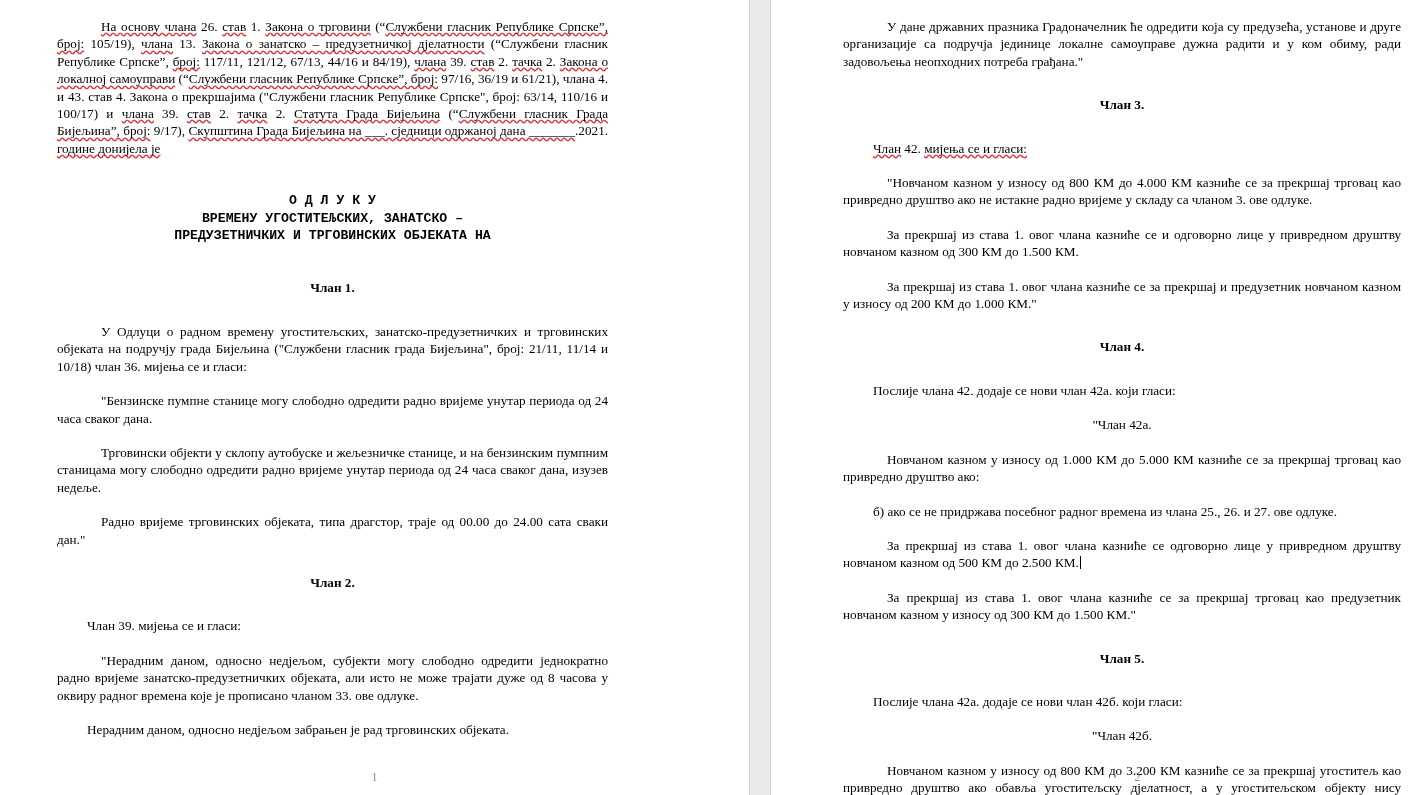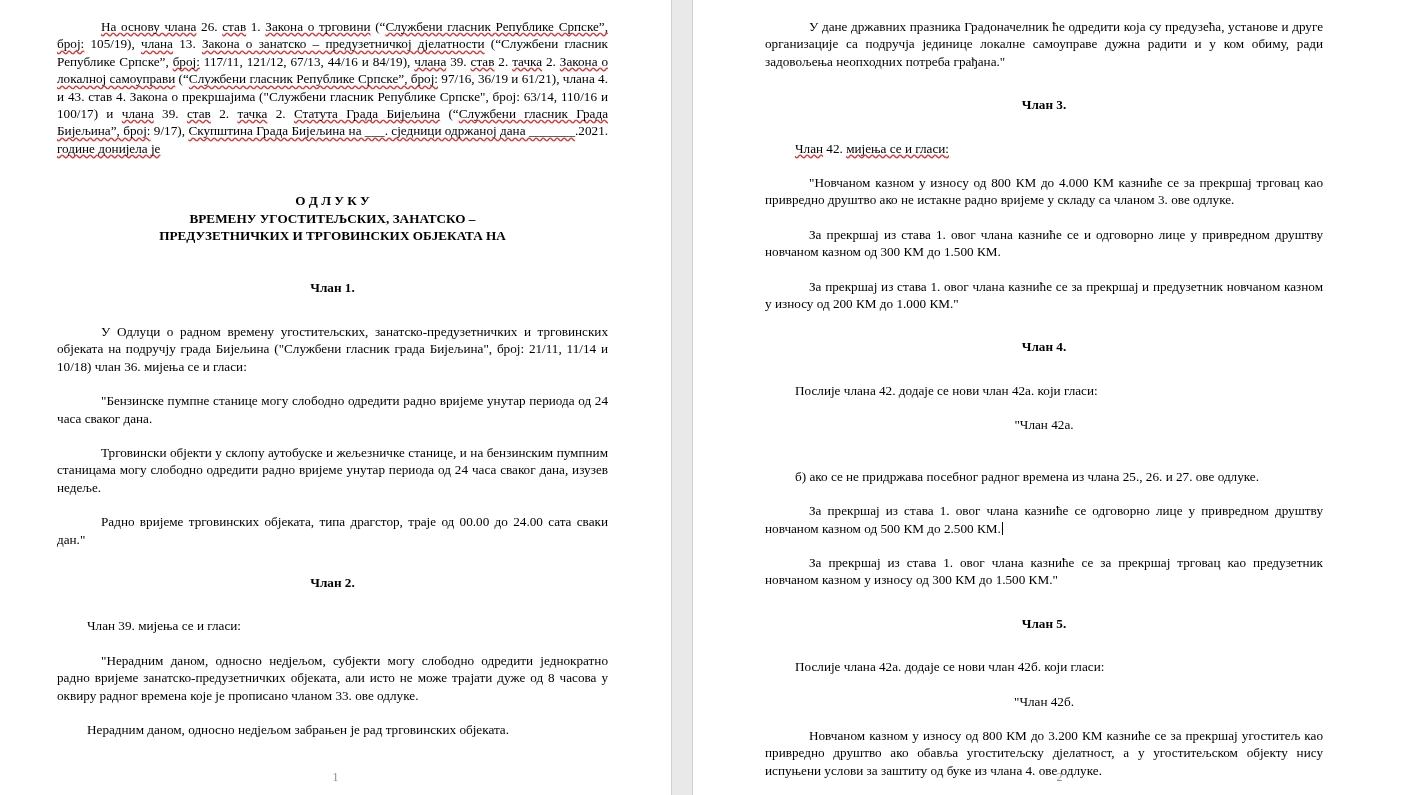--- a/index.html
+++ b/index.html
@@ -17,21 +17,21 @@
   .workspace {
     position: relative;
     width: 1415px;
     height: 795px;
     display: flex;
     background: #ffffff;
   }
 
   .page {
     position: relative;
-    width: 671px;
+    width: 749px;
     height: 795px;
     background: #ffffff;
     box-sizing: border-box;
     flex: 0 0 auto;
   }
   .page.right {
     width: 733px;
   }
 
   .page-gap {
@@ -93,20 +93,21 @@
   .doc-title {
     text-align: center;
     font-weight: bold;
     font-size: 13.2px;
     line-height: 17.4px;
     color: #000000;
   }
   .doc-title .tl {
     display: block;
     white-space: nowrap;
+    font-family: Liberation Mono, monospace;
   }
 
   .article-heading {
     text-align: center;
     font-weight: bold;
     font-size: 13.2px;
     line-height: 17.4px;
     color: #000000;
   }
 
@@ -222,20 +223,21 @@
 
       <div class="article-heading">Члан 4.</div>
 
       <div class="spacer"></div>
       <div class="spacer-sm"></div>
 
       <p class="indent-sm left">Послије члана 42. додаје се нови члан 42а. који гласи:</p>
       <div class="spacer"></div>
       <p class="center">"Члан 42а.</p>
       <div class="spacer"></div>
+      <p class="indent">Новчаном казном у износу од 1.000 КМ до 5.000 КМ казниће се за прекршај трговац као привредно друштво ако:</p>
       <div class="spacer"></div>
       <p class="indent-sm left">б) ако се не придржава посебног радног времена из члана 25., 26. и 27. ове одлуке.</p>
       <div class="spacer"></div>
       <p class="indent"><span>За прекршај из става 1. овог члана казниће се одговорно лице у привредном друштву новчаном казном од 500 КМ до 2.500 КМ.</span><span class="caret"></span></p>
       <div class="spacer"></div>
       <p class="indent">За прекршај из става 1. овог члана казниће се за прекршај трговац као предузетник новчаном казном у износу од 300 КМ до 1.500 КМ."</p>
 
       <div class="spacer"></div>
       <div class="spacer-sm"></div>
 

